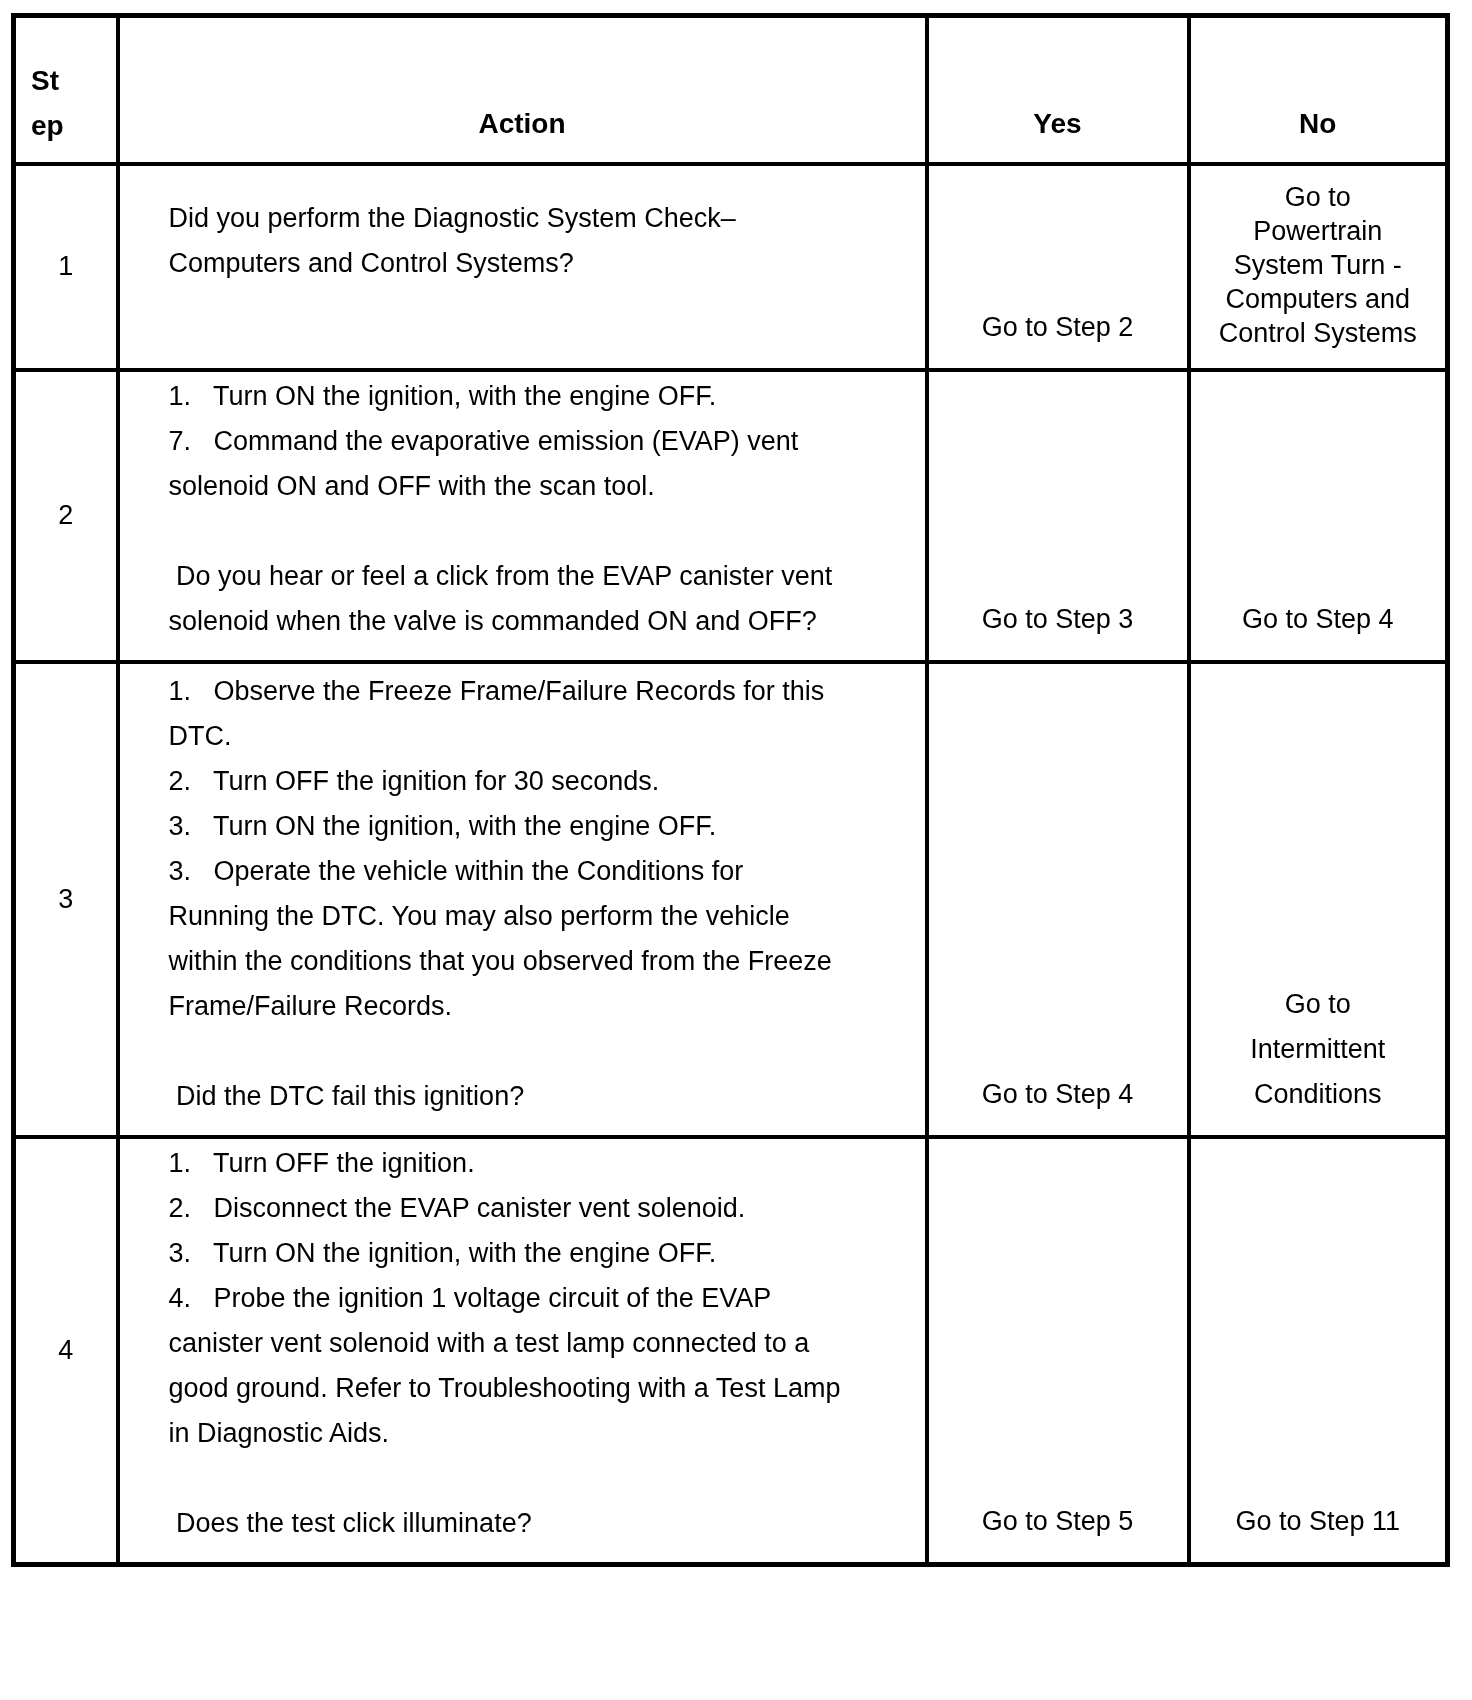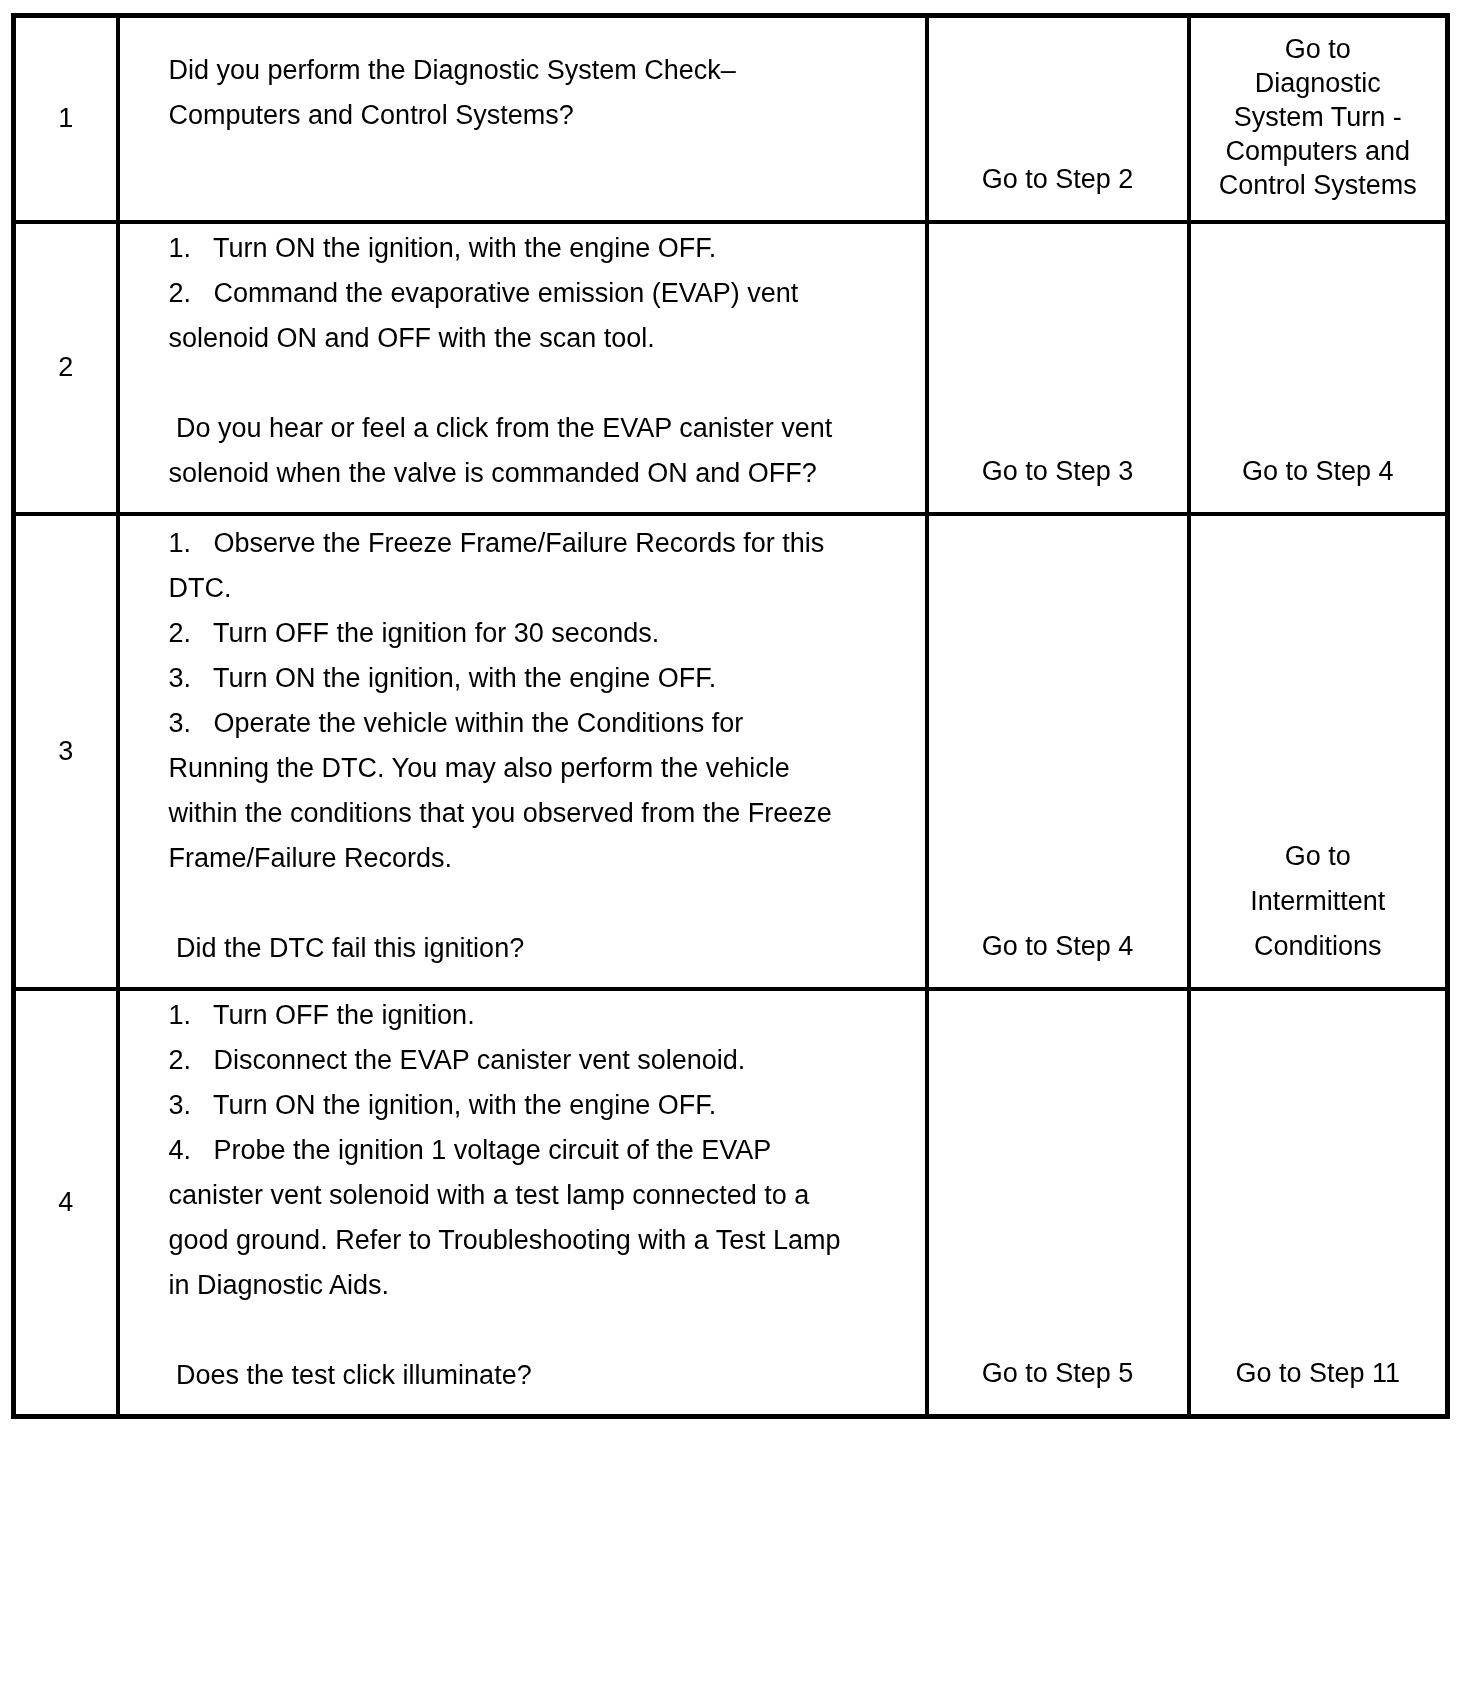--- a/index.html
+++ b/index.html
@@ -99,43 +99,50 @@
 <div class="page">
   <table class="diag">
     <colgroup>
       <col style="width:104px">
       <col style="width:809px">
       <col style="width:262px">
       <col style="width:259px">
     </colgroup>
 
     <tbody>
+        <tr class="r-head">
+      <th class="c-step">St
+ep</th>
+      <th class="c-action">Action</th>
+      <th class="c-yes">Yes</th>
+      <th class="c-no">No</th>
+    </tr>
 
 
     <tr class="r1">
       <td class="step">1</td>
       <td class="action top">
             <div class="aline">Did you perform the Diagnostic System Check–</div>
             <div class="aline">Computers and Control Systems?</div>
           </td>
       <td class="yn">Go to Step 2</td>
       <td class="yn">
             <div class="nline tightline">Go to</div>
-            <div class="nline tightline">Diagnostic</div>
+            <div class="nline tightline">Powertrain</div>
             <div class="nline tightline">System Turn -</div>
             <div class="nline tightline">Computers and</div>
             <div class="nline tightline">Control Systems</div>
           </td>
     </tr>
 
     <tr class="r2">
       <td class="step">2</td>
       <td class="action">
             <div class="aline">1.   Turn ON the ignition, with the engine OFF.</div>
-            <div class="aline">2.   Command the evaporative emission (EVAP) vent</div>
+            <div class="aline">7.   Command the evaporative emission (EVAP) vent</div>
             <div class="aline">solenoid ON and OFF with the scan tool.</div>
             <div class="aline"></div>
             <div class="aline"> Do you hear or feel a click from the EVAP canister vent</div>
             <div class="aline">solenoid when the valve is commanded ON and OFF?</div>
           </td>
       <td class="yn">Go to Step 3</td>
       <td class="yn">
             <div class="nline">Go to Step 4</div>
           </td>
     </tr>

